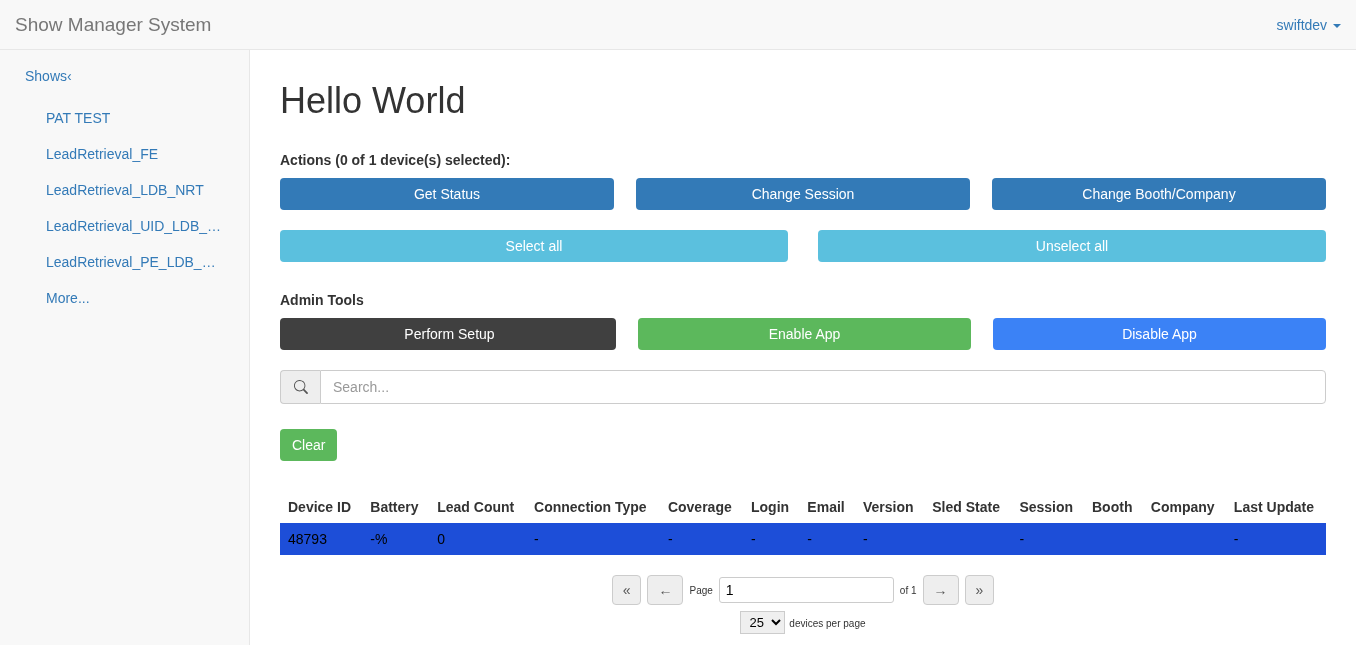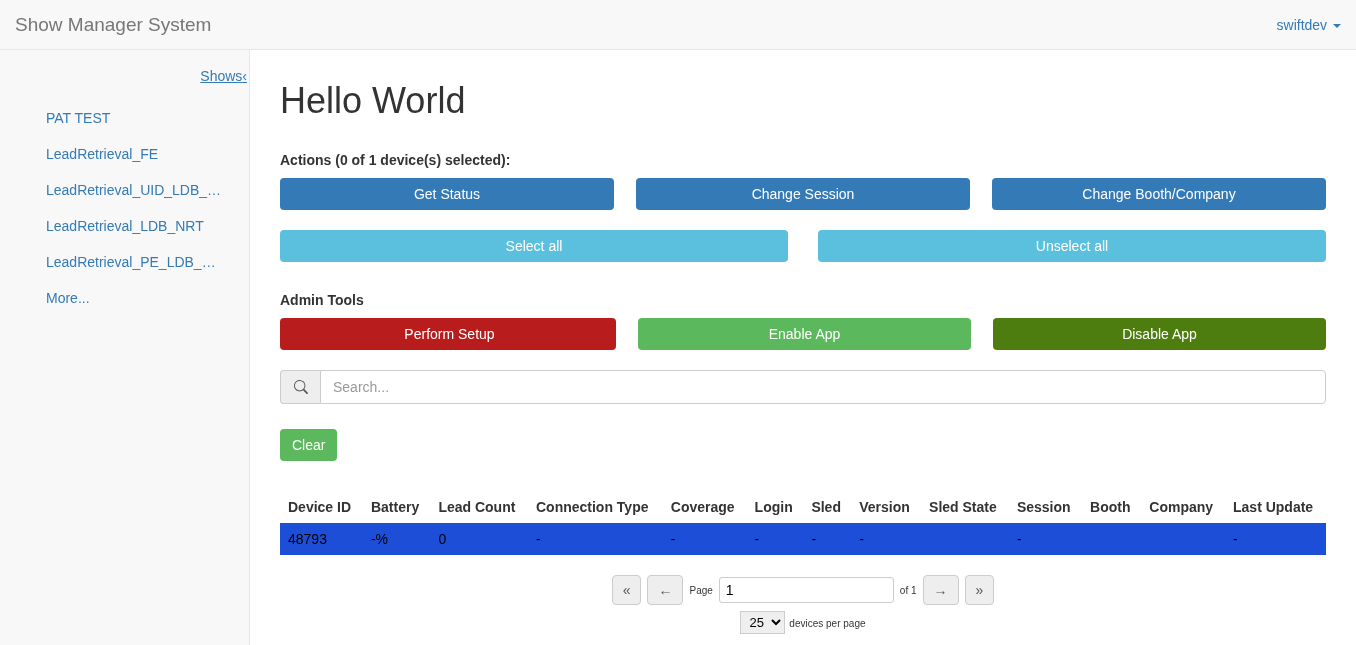--- a/index.html
+++ b/index.html
@@ -40,26 +40,25 @@
   .layout { display: flex; }
   .sidebar {
     width: 250px;
     background: #f8f8f8;
     border-right: 1px solid #e7e7e7;
     min-height: 595px;
     padding-top: 10px;
   }
   .sidebar-header {
     display: flex;
-    justify-content: flex-end;
+    justify-content: flex-start;
     align-items: center;
-    padding: 8px 2px;
-    color: #337ab7;
-    cursor: pointer;
-    text-decoration: underline;
+    padding: 8px 25px;
+    color: #337ab7;
+    cursor: pointer;
   }
   .sidebar-header .chev {
     color: #337ab7;
     font-size: 14px;
   }
   .sidebar-menu {
     list-style: none;
     margin: 8px;
     padding: 0;
   }
@@ -91,23 +90,23 @@
     padding: 8px 12px;
     font-size: 14px;
     text-align: center;
     color: #fff;
     border: none;
     border-radius: 4px;
     cursor: pointer;
   }
   .btn-primary   { background: #337ab7; }
   .btn-info      { background: #5bc0de; }
-  .btn-warning   { background: #b91c1c; padding-left: 15px; }
+  .btn-warning   { background: #404040; padding-left: 15px; }
   .btn-success   { background: #5cb85c; }
-  .btn-danger    { background: #4d7c0f; }
+  .btn-danger    { background: #3b82f6; }
 
   .search-group { display: flex; margin-bottom: 25px; width: 100%; }
   .search-addon {
     width: 40px;
     background: #eee;
     border: 1px solid #ccc;
     border-right: none;
     border-radius: 4px 0 0 4px;
     display: flex;
     align-items: center;
@@ -185,22 +184,22 @@
 
 <div class="layout">
   <div class="sidebar">
     <div class="sidebar-header">
       <span>Shows</span>
       <span class="chev">‹</span>
     </div>
     <ul class="sidebar-menu">
       <li>PAT TEST</li>
       <li>LeadRetrieval_FE</li>
+      <li>LeadRetrieval_LDB_NRT</li>
       <li>LeadRetrieval_UID_LDB_W...</li>
-      <li>LeadRetrieval_LDB_NRT</li>
       <li>LeadRetrieval_PE_LDB_WD...</li>
       <li class="more">More...</li>
     </ul>
   </div>
 
   <div class="main">
     <h1>Hello World</h1>
 
     <div class="section-label">Actions (0 of 1 device(s) selected):</div>
     <div class="btn-row">
@@ -235,21 +234,21 @@
 
     <table>
       <thead>
         <tr>
           <th>Device ID</th>
           <th>Battery</th>
           <th>Lead Count</th>
           <th>Connection Type</th>
           <th>Coverage</th>
           <th>Login</th>
-          <th>Sled</th>
+          <th>Email</th>
           <th>Version</th>
           <th>Sled State</th>
           <th>Session</th>
           <th>Booth</th>
           <th>Company</th>
           <th>Last Update</th>
         </tr>
       </thead>
       <tbody>
         <tr class="row-selected">

